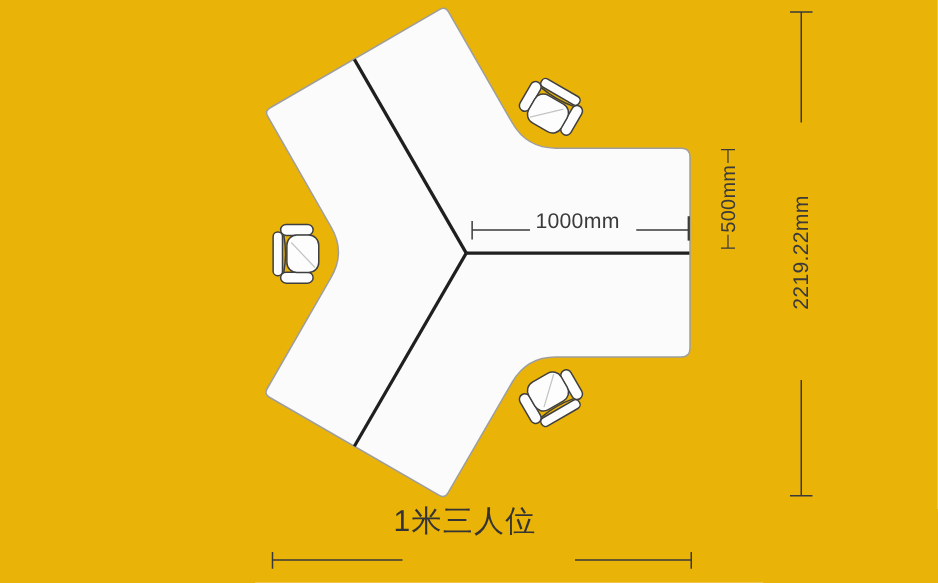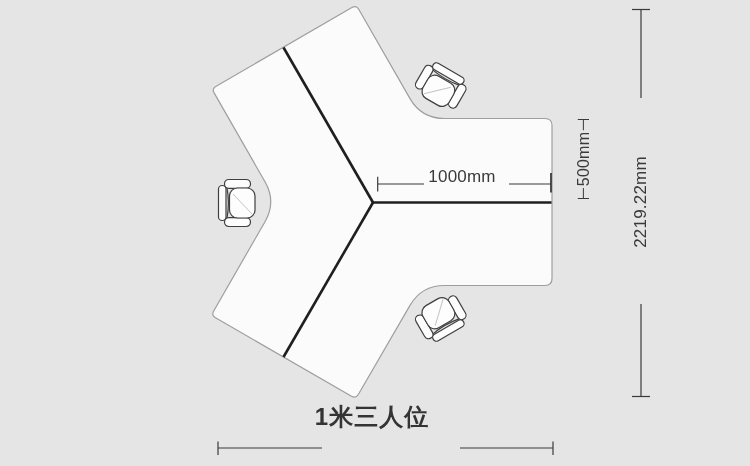--- a/index.html
+++ b/index.html
@@ -4,21 +4,21 @@
 <style>
   html, body {
     margin: 0;
     padding: 0;
     font-family: "Liberation Sans", "DejaVu Sans", sans-serif;
   }
   .canvas {
     position: relative;
     width: 750px;
     height: 466px;
-    background: #e5e5e5;
+    background: #eab308;
     overflow: hidden;
   }
   .canvas svg {
     position: absolute;
     left: 0; top: 0;
     width: 750px;
     height: 466px;
   }
   .lbl {
     position: absolute;
@@ -28,21 +28,20 @@
     font-size: 17px;
     letter-spacing: 0.2px;
   }
   .lbl.vert {
     transform: translate(-50%, -50%) rotate(-90deg);
   }
   .lbl.caption {
     font-size: 24px;
     color: #343434;
     letter-spacing: 1px;
-    font-weight: bold;
   }
   .lbl.depth { font-size: 16px; }
 </style>
 </head>
 <body>
 
 <div class="canvas">
 
   <svg viewBox="0 0 750 466">
     <defs>

